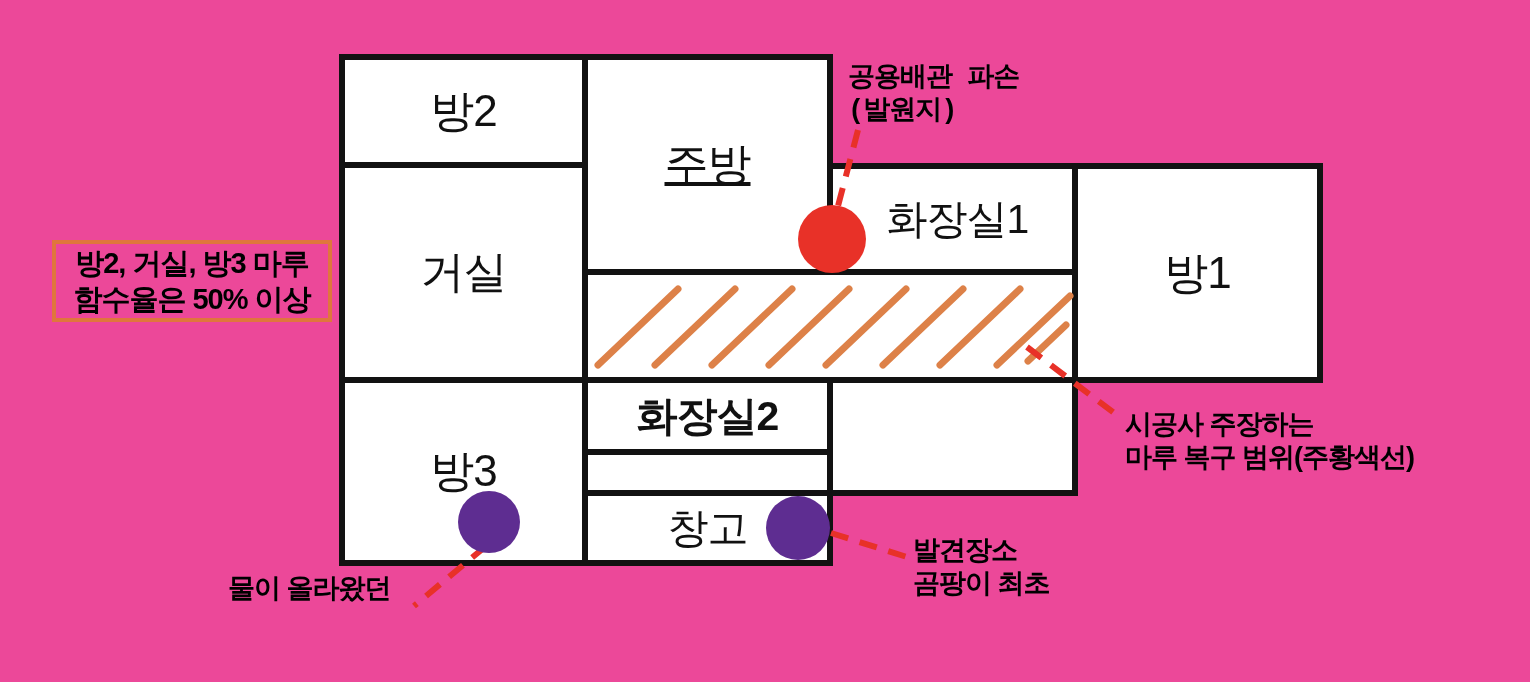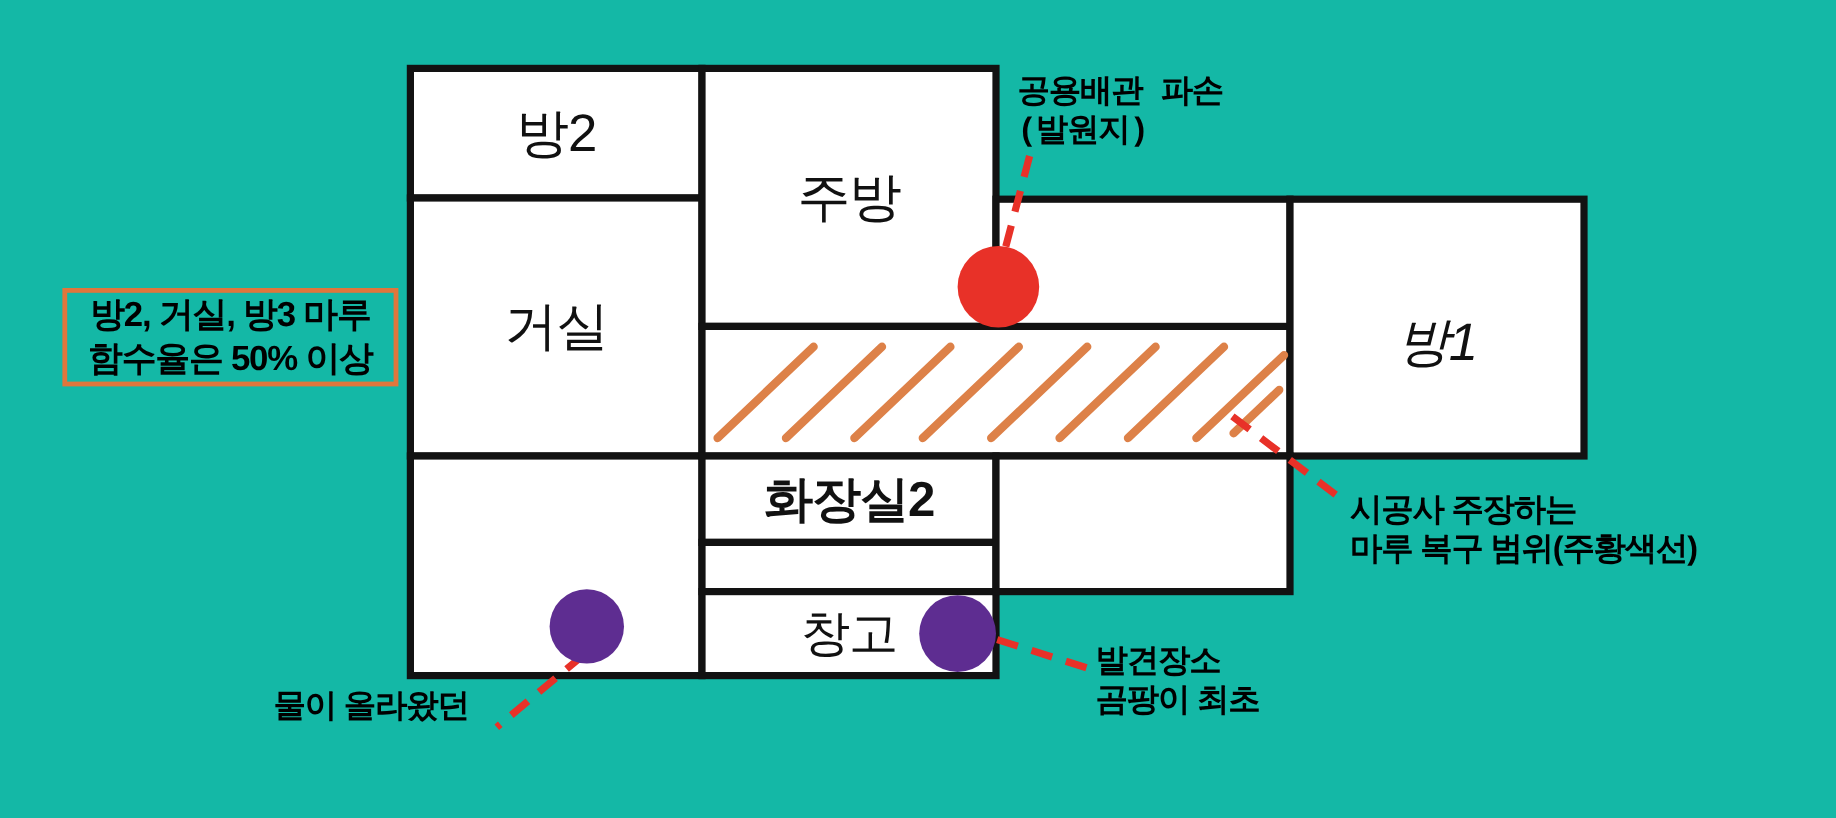--- a/index.html
+++ b/index.html
@@ -5,21 +5,21 @@
   html, body {
     margin: 0;
     padding: 0;
     background: #ffffff;
     font-family: "Liberation Sans", "DejaVu Sans", sans-serif;
   }
   .stage {
     position: relative;
     width: 1530px;
     height: 682px;
-    background: #14b8a6;
+    background: #ec4899;
     overflow: hidden;
   }
   .plan-svg {
     position: absolute;
     left: 0;
     top: 0;
   }
   .room-label {
     position: absolute;
     display: flex;
@@ -100,22 +100,24 @@
       <line x1="831" y1="533" x2="907" y2="557"></line>
     </g>
 
     <circle cx="832" cy="239" r="34" fill="#e83128"></circle>
     <circle cx="489" cy="522" r="31" fill="#5e2d91"></circle>
     <circle cx="798" cy="528" r="32" fill="#5e2d91"></circle>
   </svg>
 
   <div class="room-label" style="left:342px; top:57px;  width:243px; height:108px;">방2</div>
   <div class="room-label" style="left:342px; top:165px; width:243px; height:215px;">거실</div>
-  <div class="room-label" style="left:585px; top:57px;  width:245px; height:215px;">주방</div>
-  <div class="room-label" style="left:1075px; top:178px; width:245px; height:214px;font-style:italic;">방1</div>
+  <div class="room-label" style="left:342px; top:380px; width:243px; height:183px;">방3</div>
+  <div class="room-label" style="left:585px; top:57px;  width:245px; height:215px;text-decoration:underline;">주방</div>
+  <div class="room-label" style="left:840px; top:166px; width:235px; height:106px; font-size:41px;">화장실1</div>
+  <div class="room-label" style="left:1075px; top:166px; width:245px; height:214px;">방1</div>
   <div class="room-label" style="left:585px; top:380px; width:245px; height:72px; font-size:41px;font-weight:bold;">화장실2</div>
   <div class="room-label" style="left:585px; top:493px; width:245px; height:70px; font-size:41px;">창고</div>
 
   <div class="note-box" style="border-color: rgb(224, 118, 60);">
     <div>방2, 거실, 방3 마루</div>
     <div>함수율은 50% 이상</div>
   </div>
 
   <div class="ann" style="left:848px; top:62px;font-family:Liberation Mono, monospace;">
     <div>공용배관 파손</div>

